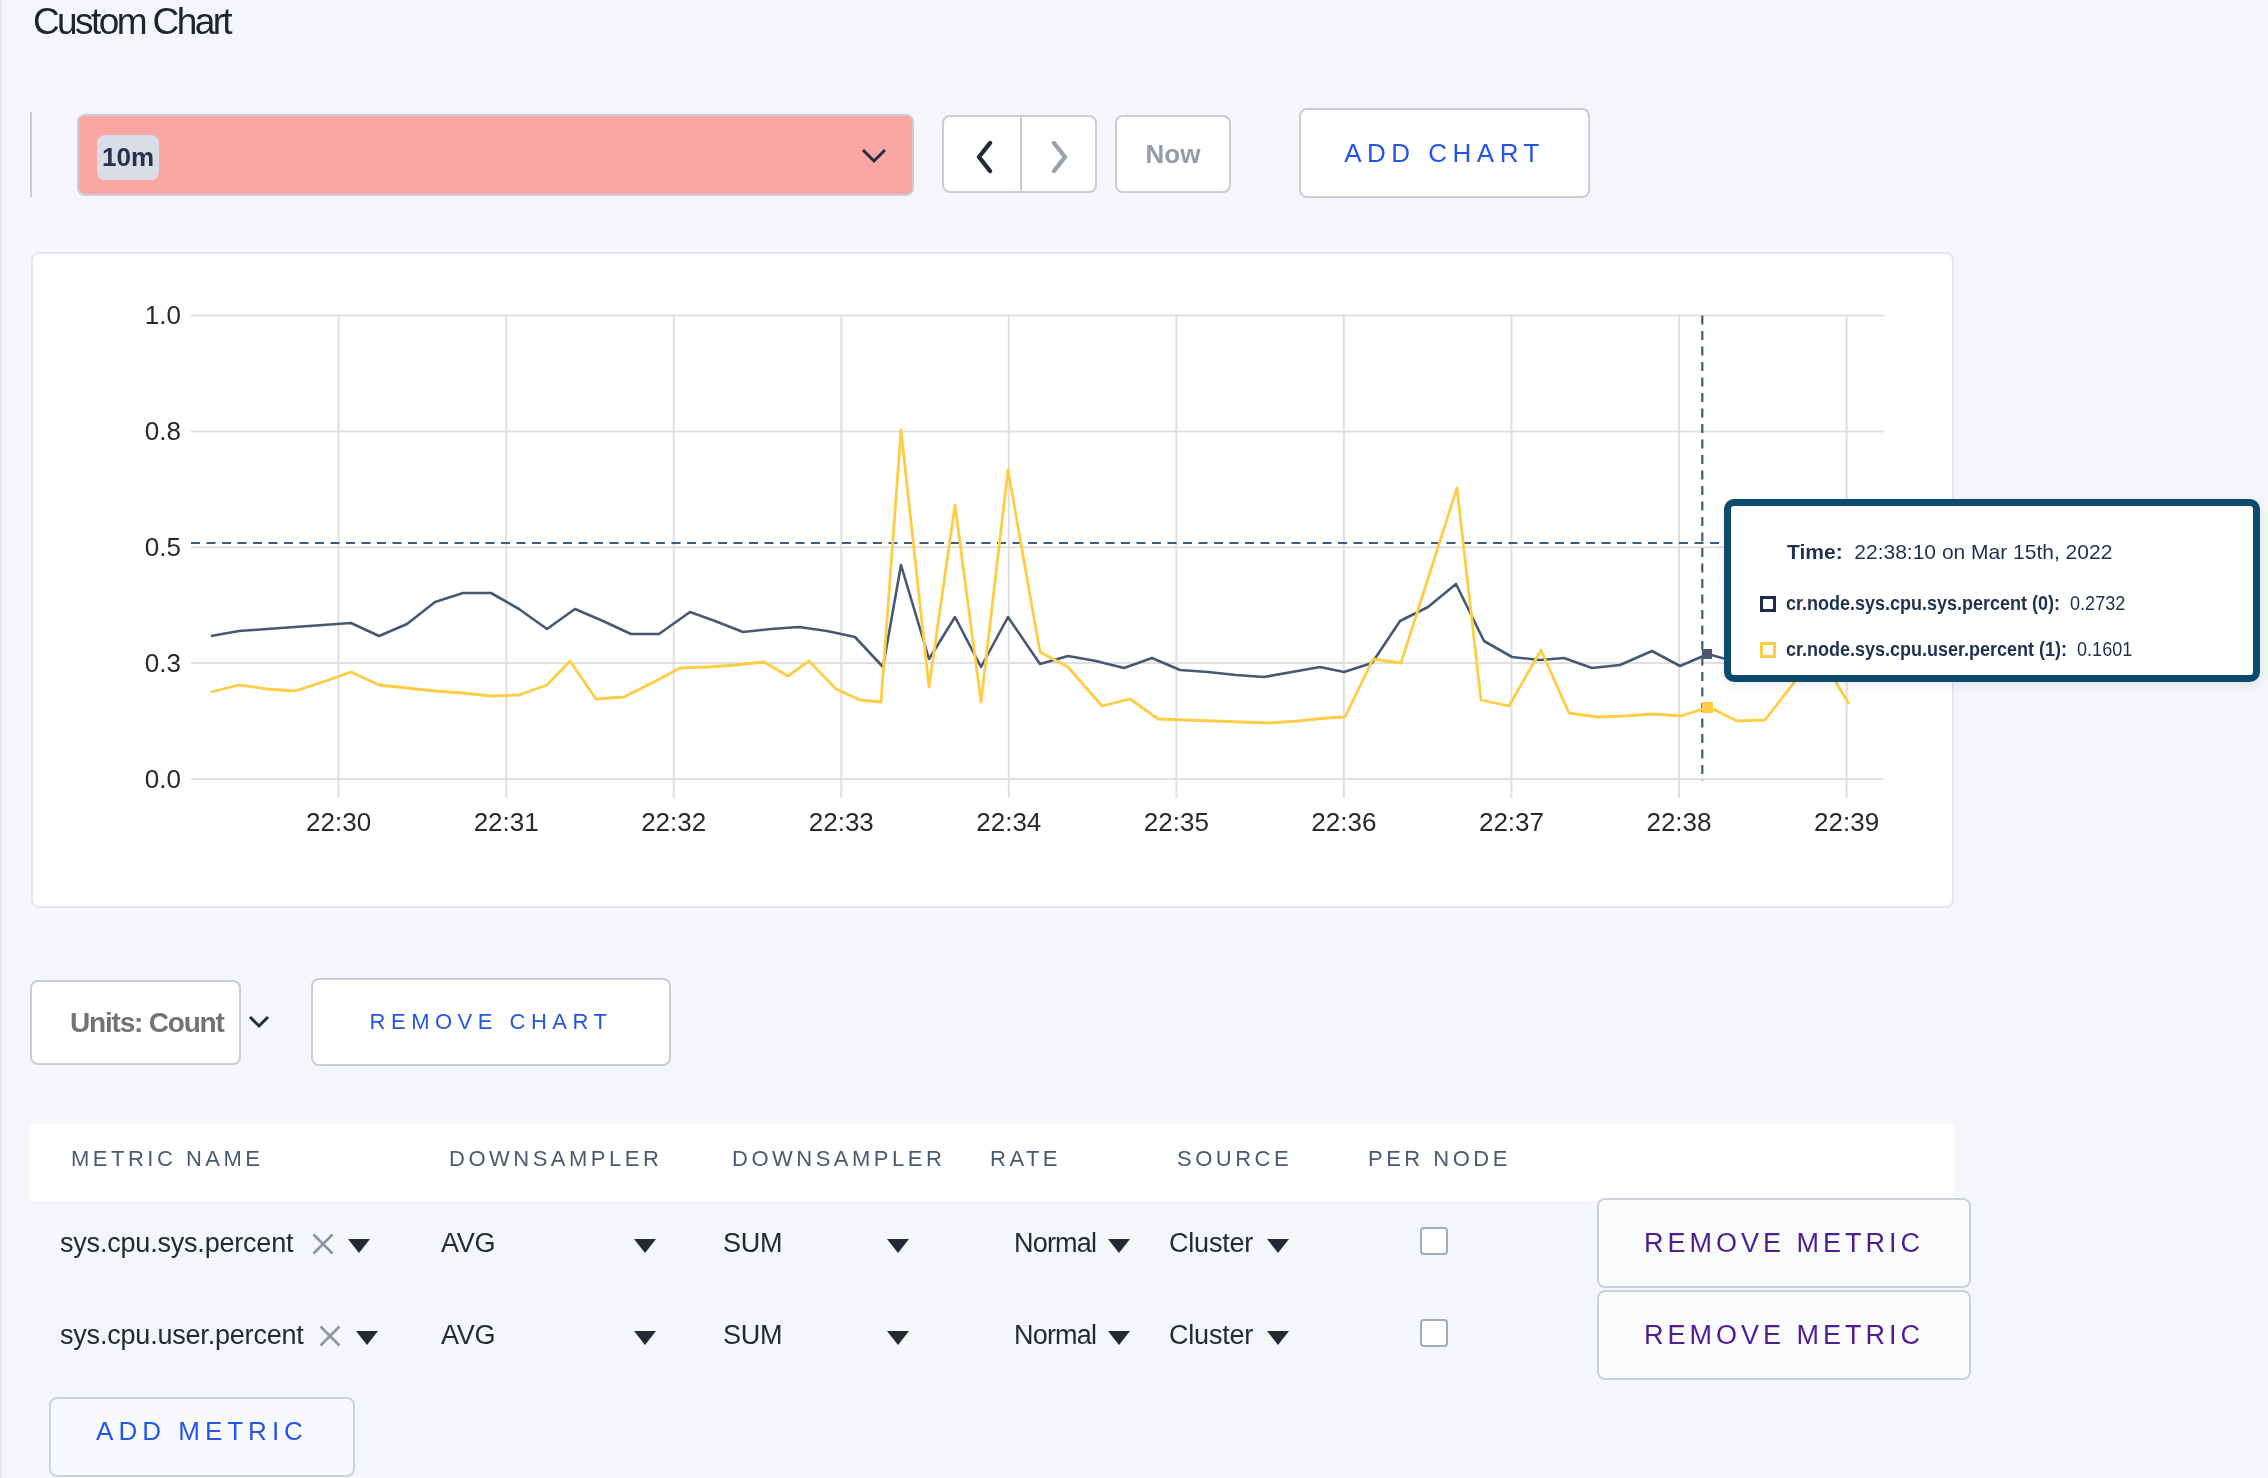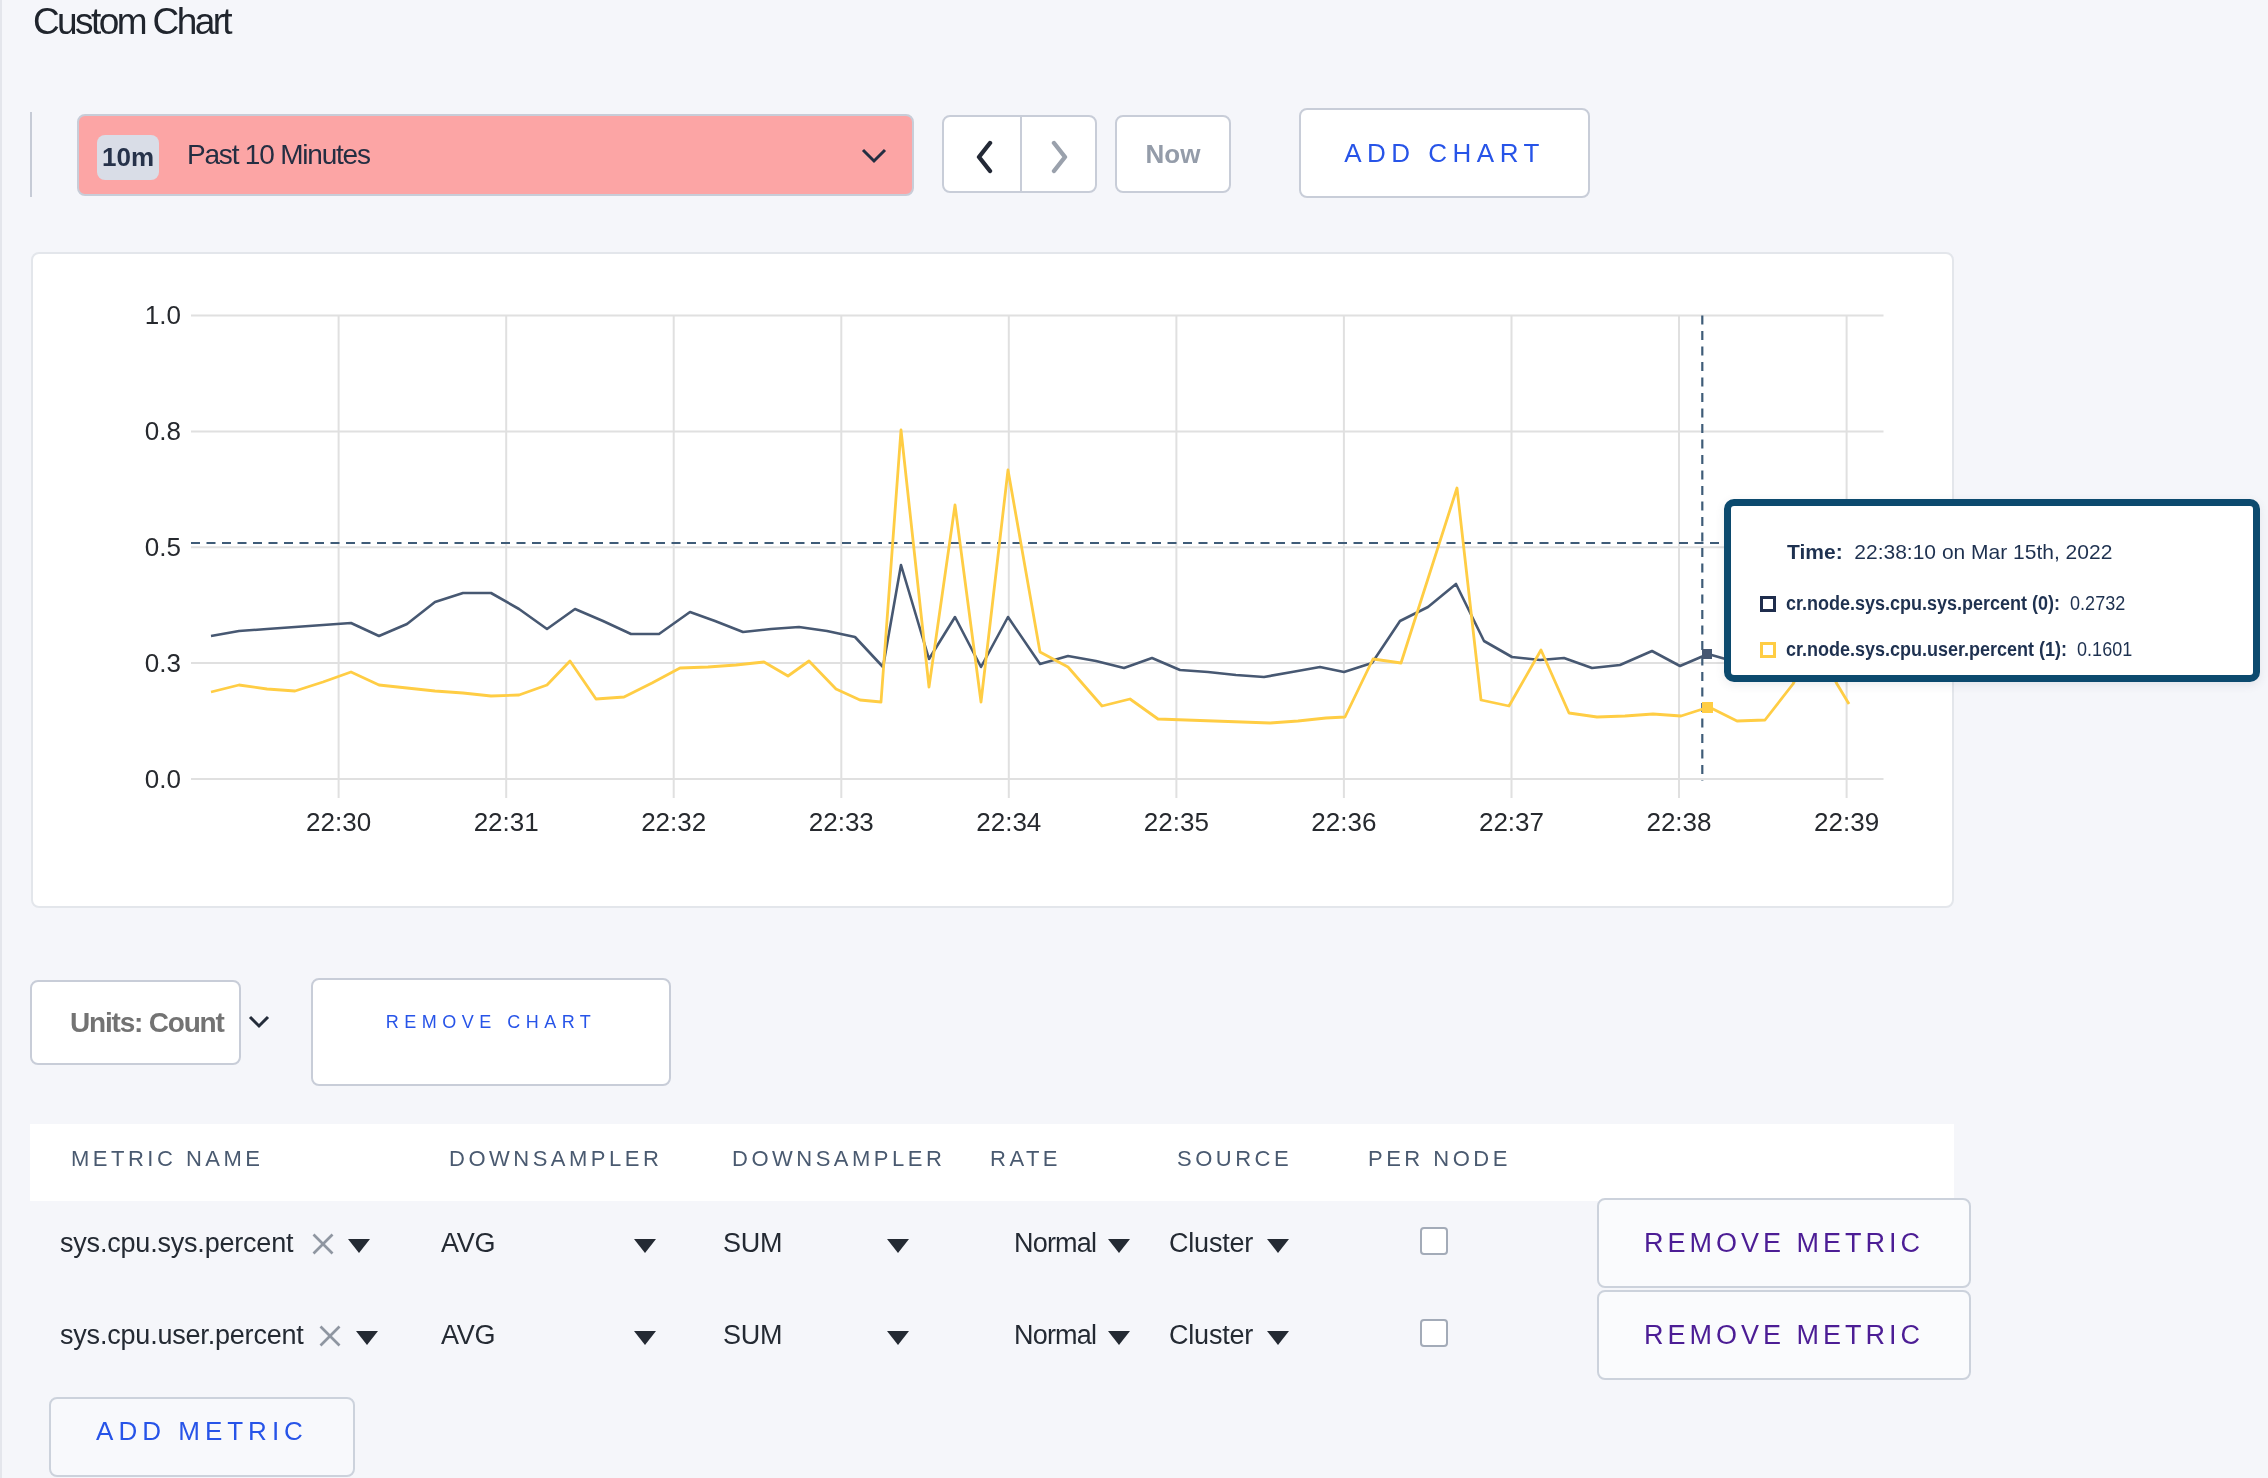--- a/index.html
+++ b/index.html
@@ -21,39 +21,38 @@
   
   .card { left:31px; top:252px; width:1923px; height:656px; background:#fff; border:2px solid #e3e6eb; border-radius:8px; }
   
   .tooltip { left:1724px; top:499px; width:536px; height:183px; background:#fff; border:7px solid #0c4a6e; border-radius:10px; box-shadow:0 3px 10px rgba(70,80,100,0.10); z-index:5; }
   .tt-time { position:absolute; left:56px; top:34px; font-size:21px; color:#1e3150; white-space:nowrap; }
   .tt-row { position:absolute; font-size:20px; color:#1e3150; white-space:nowrap; transform:scaleX(.9); transform-origin:0 50%; }
   .swatch { position:absolute; width:16px; height:16px; border-width:3px; border-style:solid; background:#fff; }
   
   .units { left:30px; top:980px; width:211px; height:85px; font-size:28px; font-weight:700; letter-spacing:-1.2px; color:#737373; }
   .unitstext { left:38px; top:0; line-height:81px; }
-  .removechart { left:311px; top:978px; width:360px; height:108px; color:#2754e8; font-size:18px; letter-spacing:5.5px; text-align:center; line-height:84px; }
+  .removechart { left:311px; top:978px; width:360px; height:88px; color:#2754e8; font-size:22px; letter-spacing:5.5px; text-align:center; line-height:84px; }
   
   .thead { left:30px; top:1124px; width:1924px; height:77px; background:#fff; }
   .th { position:absolute; top:0; height:70px; line-height:70px; font-size:22px; letter-spacing:3.5px; color:#4a5a70; font-weight:400; }
   .rowtext { font-size:27px; letter-spacing:-0.2px; color:#242a33; }
   .tri { width:0; height:0; border-left:11px solid transparent; border-right:11px solid transparent; border-top:14px solid #242a33; }
   .checkbox { width:28px; height:28px; background:#fff; border:2px solid #a3abb8; border-radius:4px; }
   .rmbtn { left:1556px; width:374px; height:90px; background:#fafbfd; border:2px solid #ccd2dc; border-radius:8px; color:#4c1d95; font-size:27px; letter-spacing:4px; text-align:center; line-height:86px;margin-left:41px; }
   .addmetric { left:49px; top:1397px; width:306px; height:80px; background:#f8f9fc; border:2px solid #ccd2dc; border-radius:8px; color:#2754e8; font-size:26px; letter-spacing:5px; text-align:center; line-height:64px; }
 </style>
 </head>
 <body>
   <div class="abs leftedge"></div>
   <h1 class="abs title">Custom Chart</h1>
 
   <div class="abs vsep"></div>
   <div class="abs dropdown">
     <div class="abs badge">10m</div>
-    <div class="abs ddtext">Past 10 Minutes</div>
     <svg class="abs" style="left:782px;top:32px" width="26" height="16" viewBox="0 0 26 16">
       <polyline points="2,2 13,13 24,2" fill="none" stroke="#242e42" stroke-width="3"></polyline>
     </svg>
   </div>
   <div class="abs btn navbox">
     <div class="abs navdiv"></div>
     <svg class="abs" style="left:31px;top:23px" width="19" height="34" viewBox="0 0 19 34">
       <polyline points="15,3 4,17 15,31" fill="none" stroke="#232936" stroke-width="4.4" stroke-linecap="round" stroke-linejoin="round"></polyline>
     </svg>
     <svg class="abs" style="left:106px;top:23px" width="19" height="34" viewBox="0 0 19 34">

